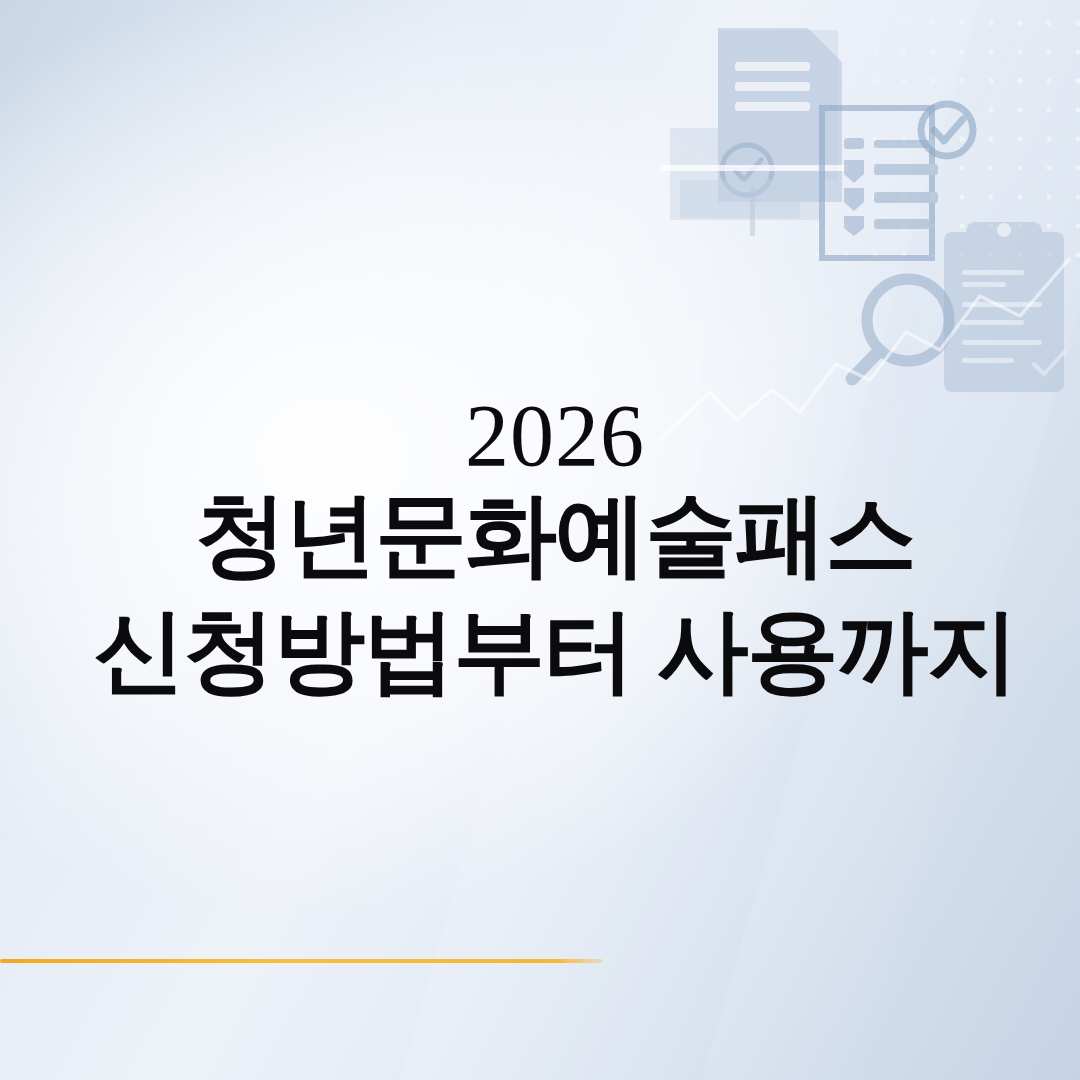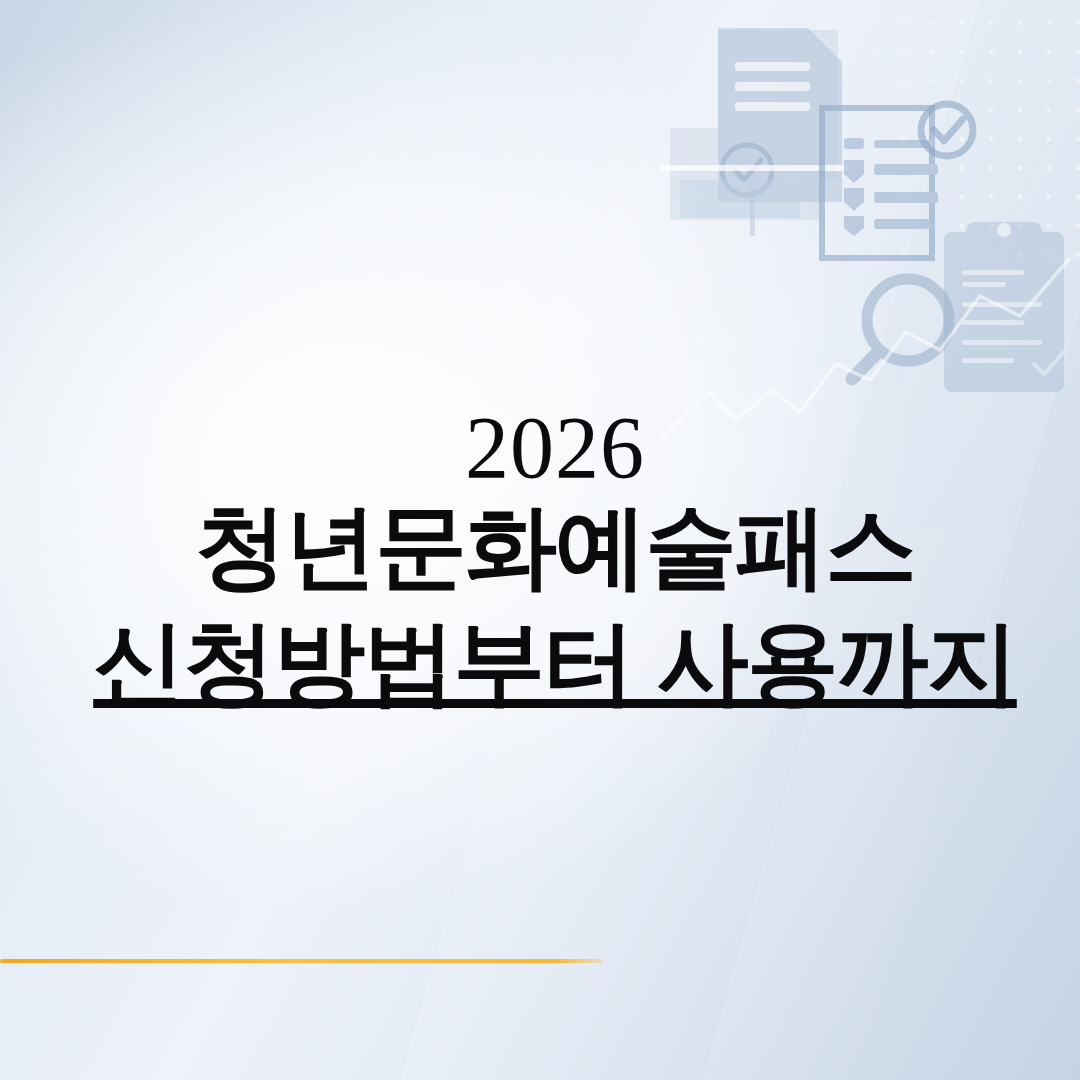--- a/index.html
+++ b/index.html
@@ -39,21 +39,21 @@
     position:absolute; pointer-events:none;
     background:linear-gradient(100deg, rgba(255,255,255,0) 0%, rgba(255,255,255,0.45) 50%, rgba(255,255,255,0) 100%);
   }
   .sheen.s1 { left:560px; top:-120px; width:260px; height:1320px; transform:rotate(16deg); opacity:.30; }
   .sheen.s2 { left:860px; top:-160px; width:150px; height:1400px; transform:rotate(16deg); opacity:.22; }
   .sheen.s3 { left:-60px;  top:560px;  width:1300px; height:120px; transform:rotate(-5deg); opacity:.16; }
 
   
   #headline {
     position:absolute;
-    left:0; right:0; top:404px;
+    left:0; right:0; top:392px;
     text-align:center;
     color:#0b0b0d;
     line-height:1.0;
     letter-spacing:-0.5px;
     padding-left:30px;
   }
   #headline .ln { display:block; white-space:nowrap; }
   .ln-year {
     font-size:88px;
     font-weight:400;
@@ -64,21 +64,20 @@
   .ln-a {
     font-size:92px;
     font-weight:700;
     letter-spacing:-2px;
     margin-bottom:24px;
   }
   .ln-b {
     font-size:92px;
     font-weight:700;
     letter-spacing:-2px;
-    text-decoration:underline;
   }
 
   
   #accent-rule {
     position:absolute;
     left:0; top:959px;
     width:603px; height:4px;
     background:linear-gradient(90deg, #f3a91f 0%, #f8bf3e 50%, #f6b733 92%, rgba(246,183,51,0.25) 100%);
     border-radius:2px;
   }

